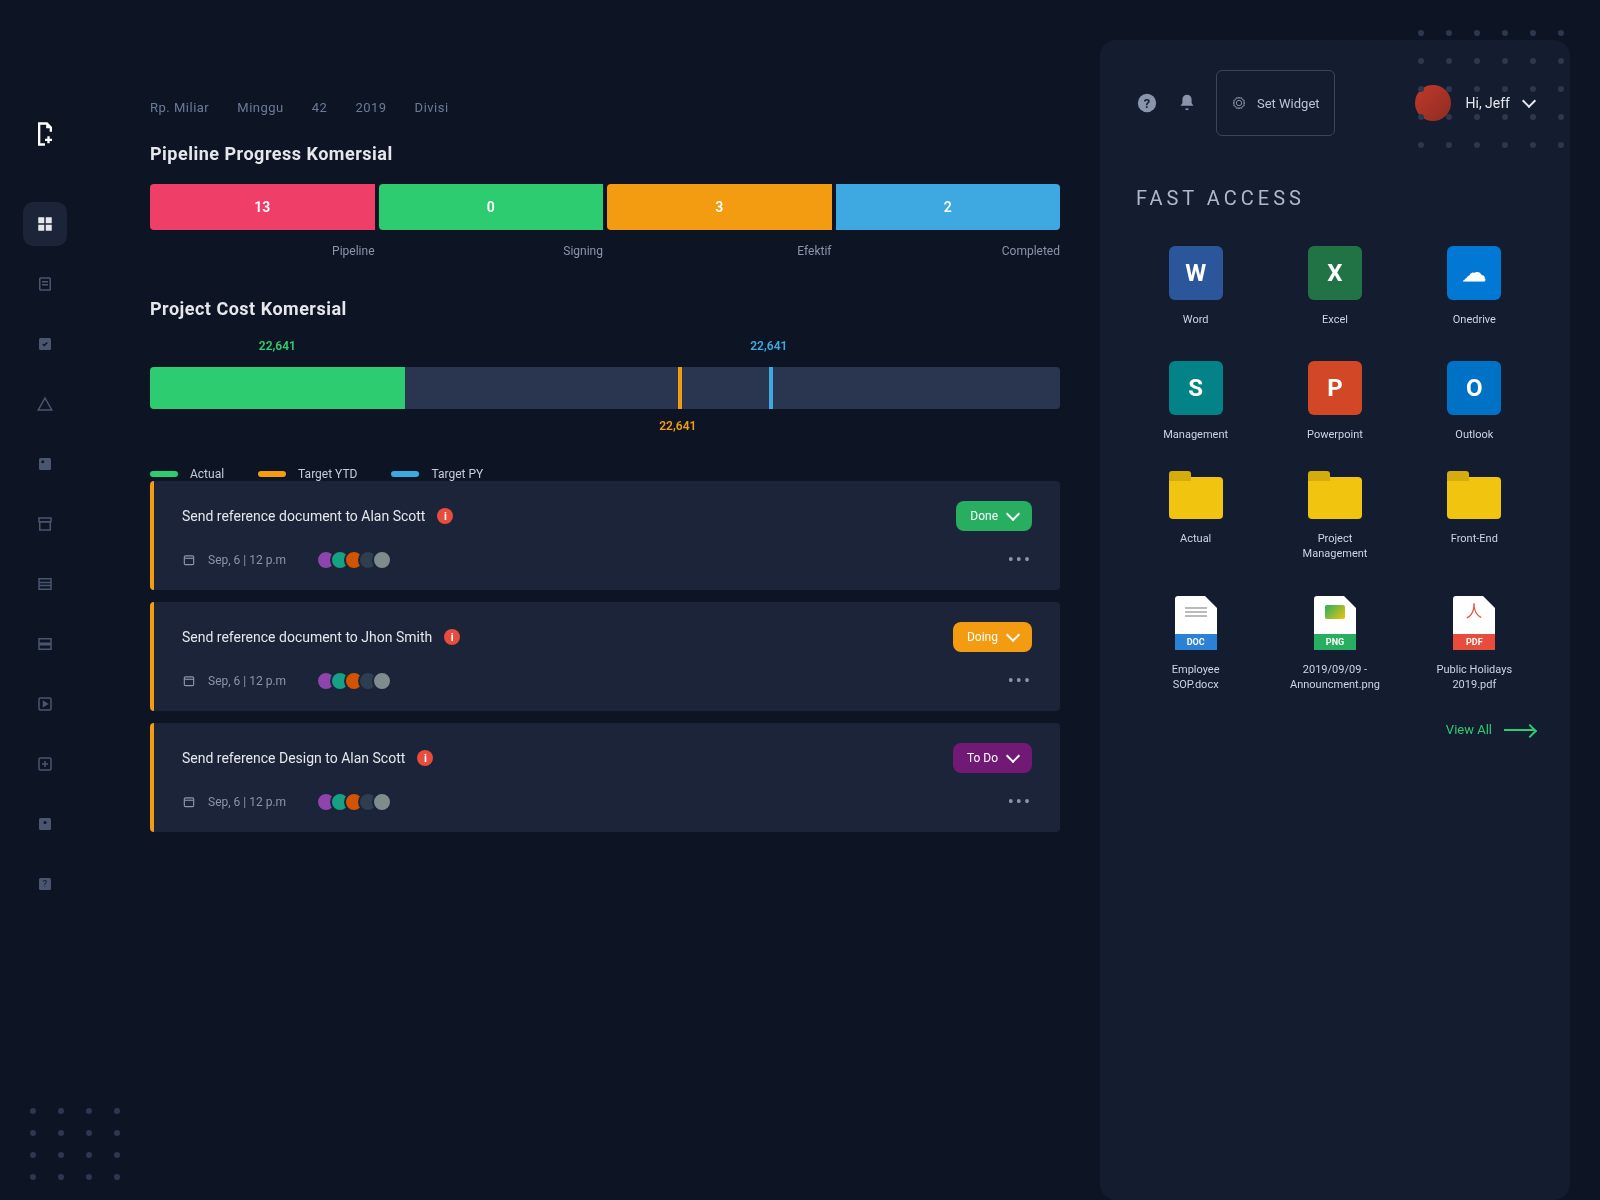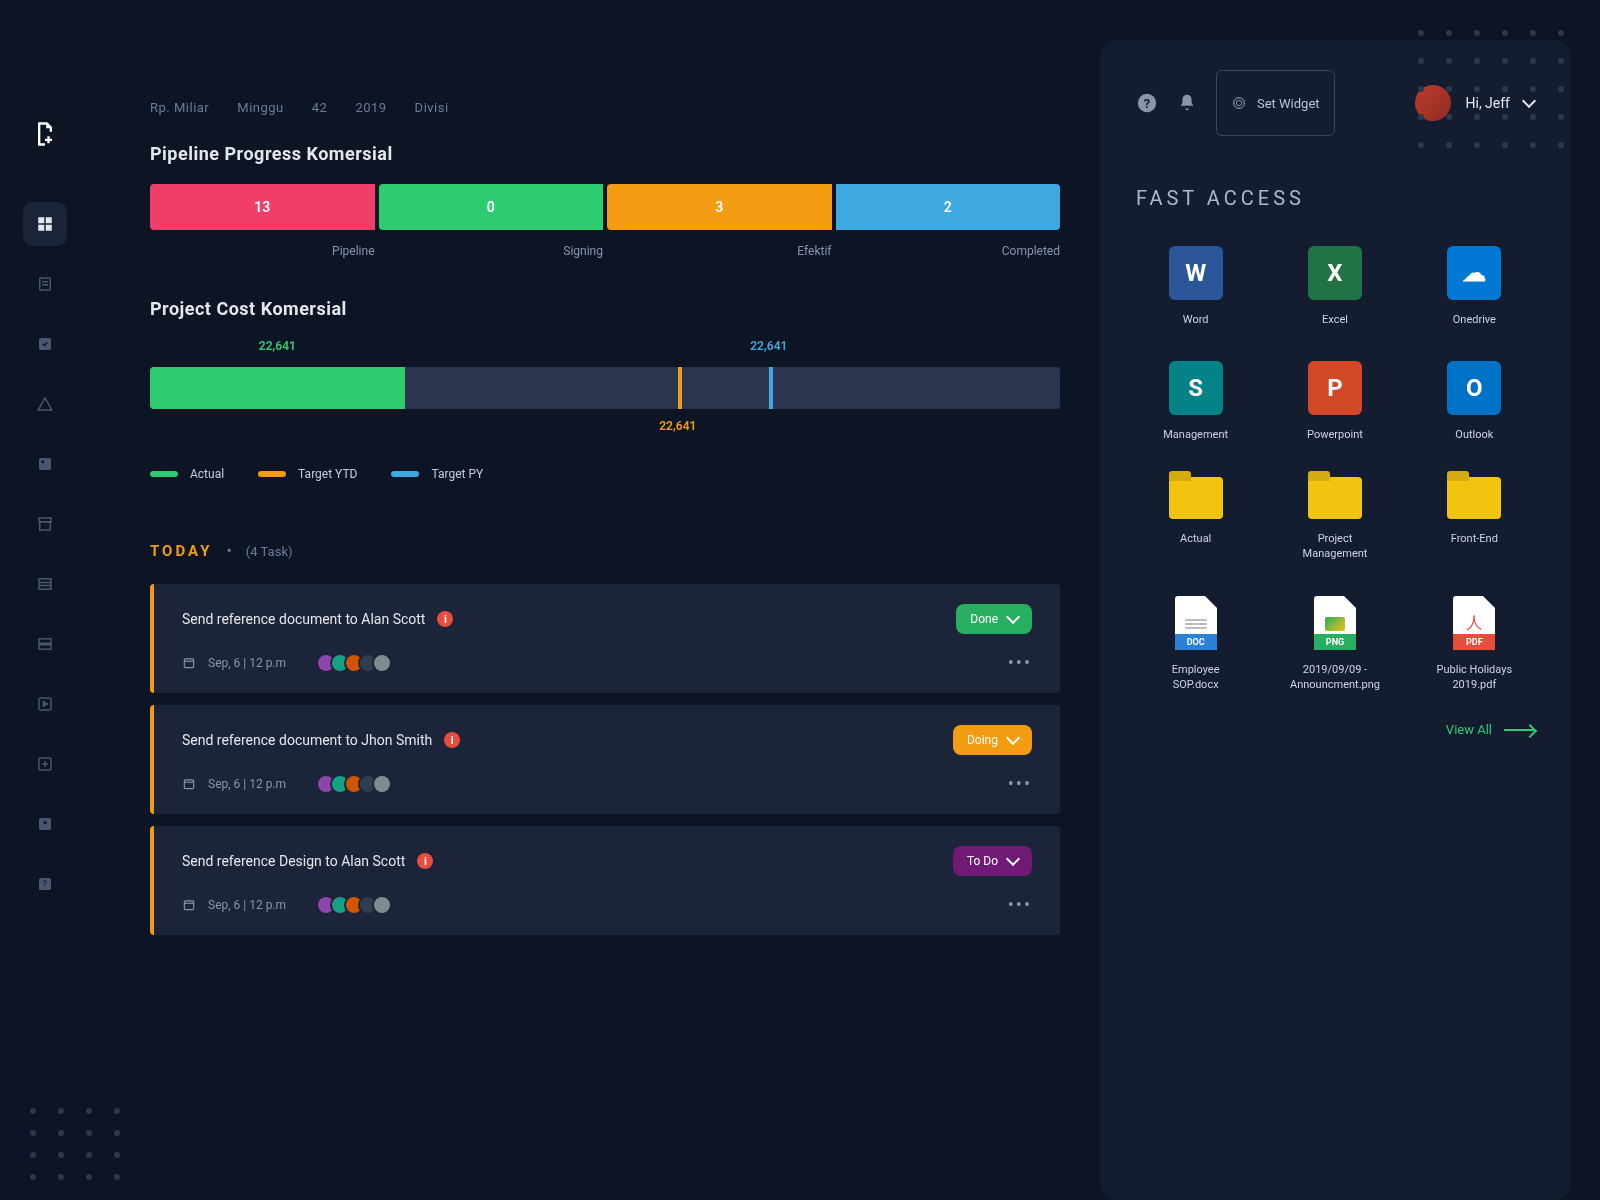--- a/index.html
+++ b/index.html
@@ -78,21 +78,21 @@
 .fa-grid { display: grid; grid-template-columns: repeat(3, 1fr); gap: 34px 20px; }
 .fa-item { display: flex; flex-direction: column; align-items: center; gap: 12px; cursor: pointer; }
 .fa-icon { width: 54px; height: 54px; border-radius: 6px; display: flex; align-items: center; justify-content: center; font-size: 24px; font-weight: 700; color: #fff; }
 .fa-label { font-size: 11px; color: #cdd4e4; text-align: center; line-height: 1.4; max-width: 90px; }
 
 .folder-icon { width: 54px; height: 42px; background: #f1c40f; border-radius: 4px; position: relative; }
 .folder-icon::before { content: ''; position: absolute; top: -6px; left: 0; width: 22px; height: 10px; background: #d4ac0d; border-radius: 3px 3px 0 0; }
 
 .file-icon { width: 42px; height: 54px; background: #fff; border-radius: 3px; position: relative; display: flex; flex-direction: column; justify-content: flex-end; }
 .file-icon::before { content: ''; position: absolute; top: 0; right: 0; border-style: solid; border-width: 0 12px 12px 0; border-color: transparent #141c30 transparent transparent; }
-.file-badge { font-size: 9px; font-weight: 700; color: #fff; text-align: center; padding: 3px 0; }
+.file-badge { font-size: 9px; font-weight: 700; color: #fff; text-align: center; padding: 3px 0; margin-top: 12px; }
 
 .view-all { margin-top: 30px; margin-left: auto; display: flex; align-items: center; gap: 12px; color: #2ecc71; font-size: 13px; cursor: pointer; }
 .arrow-long { width: 30px; height: 2px; background: #2ecc71; position: relative; }
 .arrow-long::after { content: ''; position: absolute; right: -1px; top: -3px; width: 8px; height: 8px; border-top: 2px solid #2ecc71; border-right: 2px solid #2ecc71; transform: rotate(45deg); }
 
 .chev-down { width: 10px; height: 10px; border-right: 2px solid currentColor; border-bottom: 2px solid currentColor; transform: rotate(45deg); margin-top: -4px; }
 </style>
 </head>
 <body>
 
@@ -285,25 +285,20 @@
             <span class="legend-swatch" style="background:#f39c12"></span>
             <span>Target YTD</span>
           </div>
           <div class="legend-item">
             <span class="legend-swatch" style="background:#3ea9e0"></span>
             <span>Target PY</span>
           </div>
         </div>
     </div>
 
-    <div class="today-head">
-      <span class="today-title">TODAY</span>
-      <span class="today-dot">•</span>
-      <span class="today-count">(4 Task)</span>
-    </div>
 
     <div id="tasks">
         <div class="task-card">
     <div class="task-row1">
       <div class="task-title">Send reference document to Alan Scott<span class="info-icon">i</span></div>
       <div class="status-btn" style="background:#27ae60">Done<span class="chev-down"></span></div>
     </div>
     <div class="task-row2">
       <div class="task-meta">
         <svg width="14" height="14" viewBox="0 0 24 24" fill="none" stroke="currentColor" stroke-width="2">

